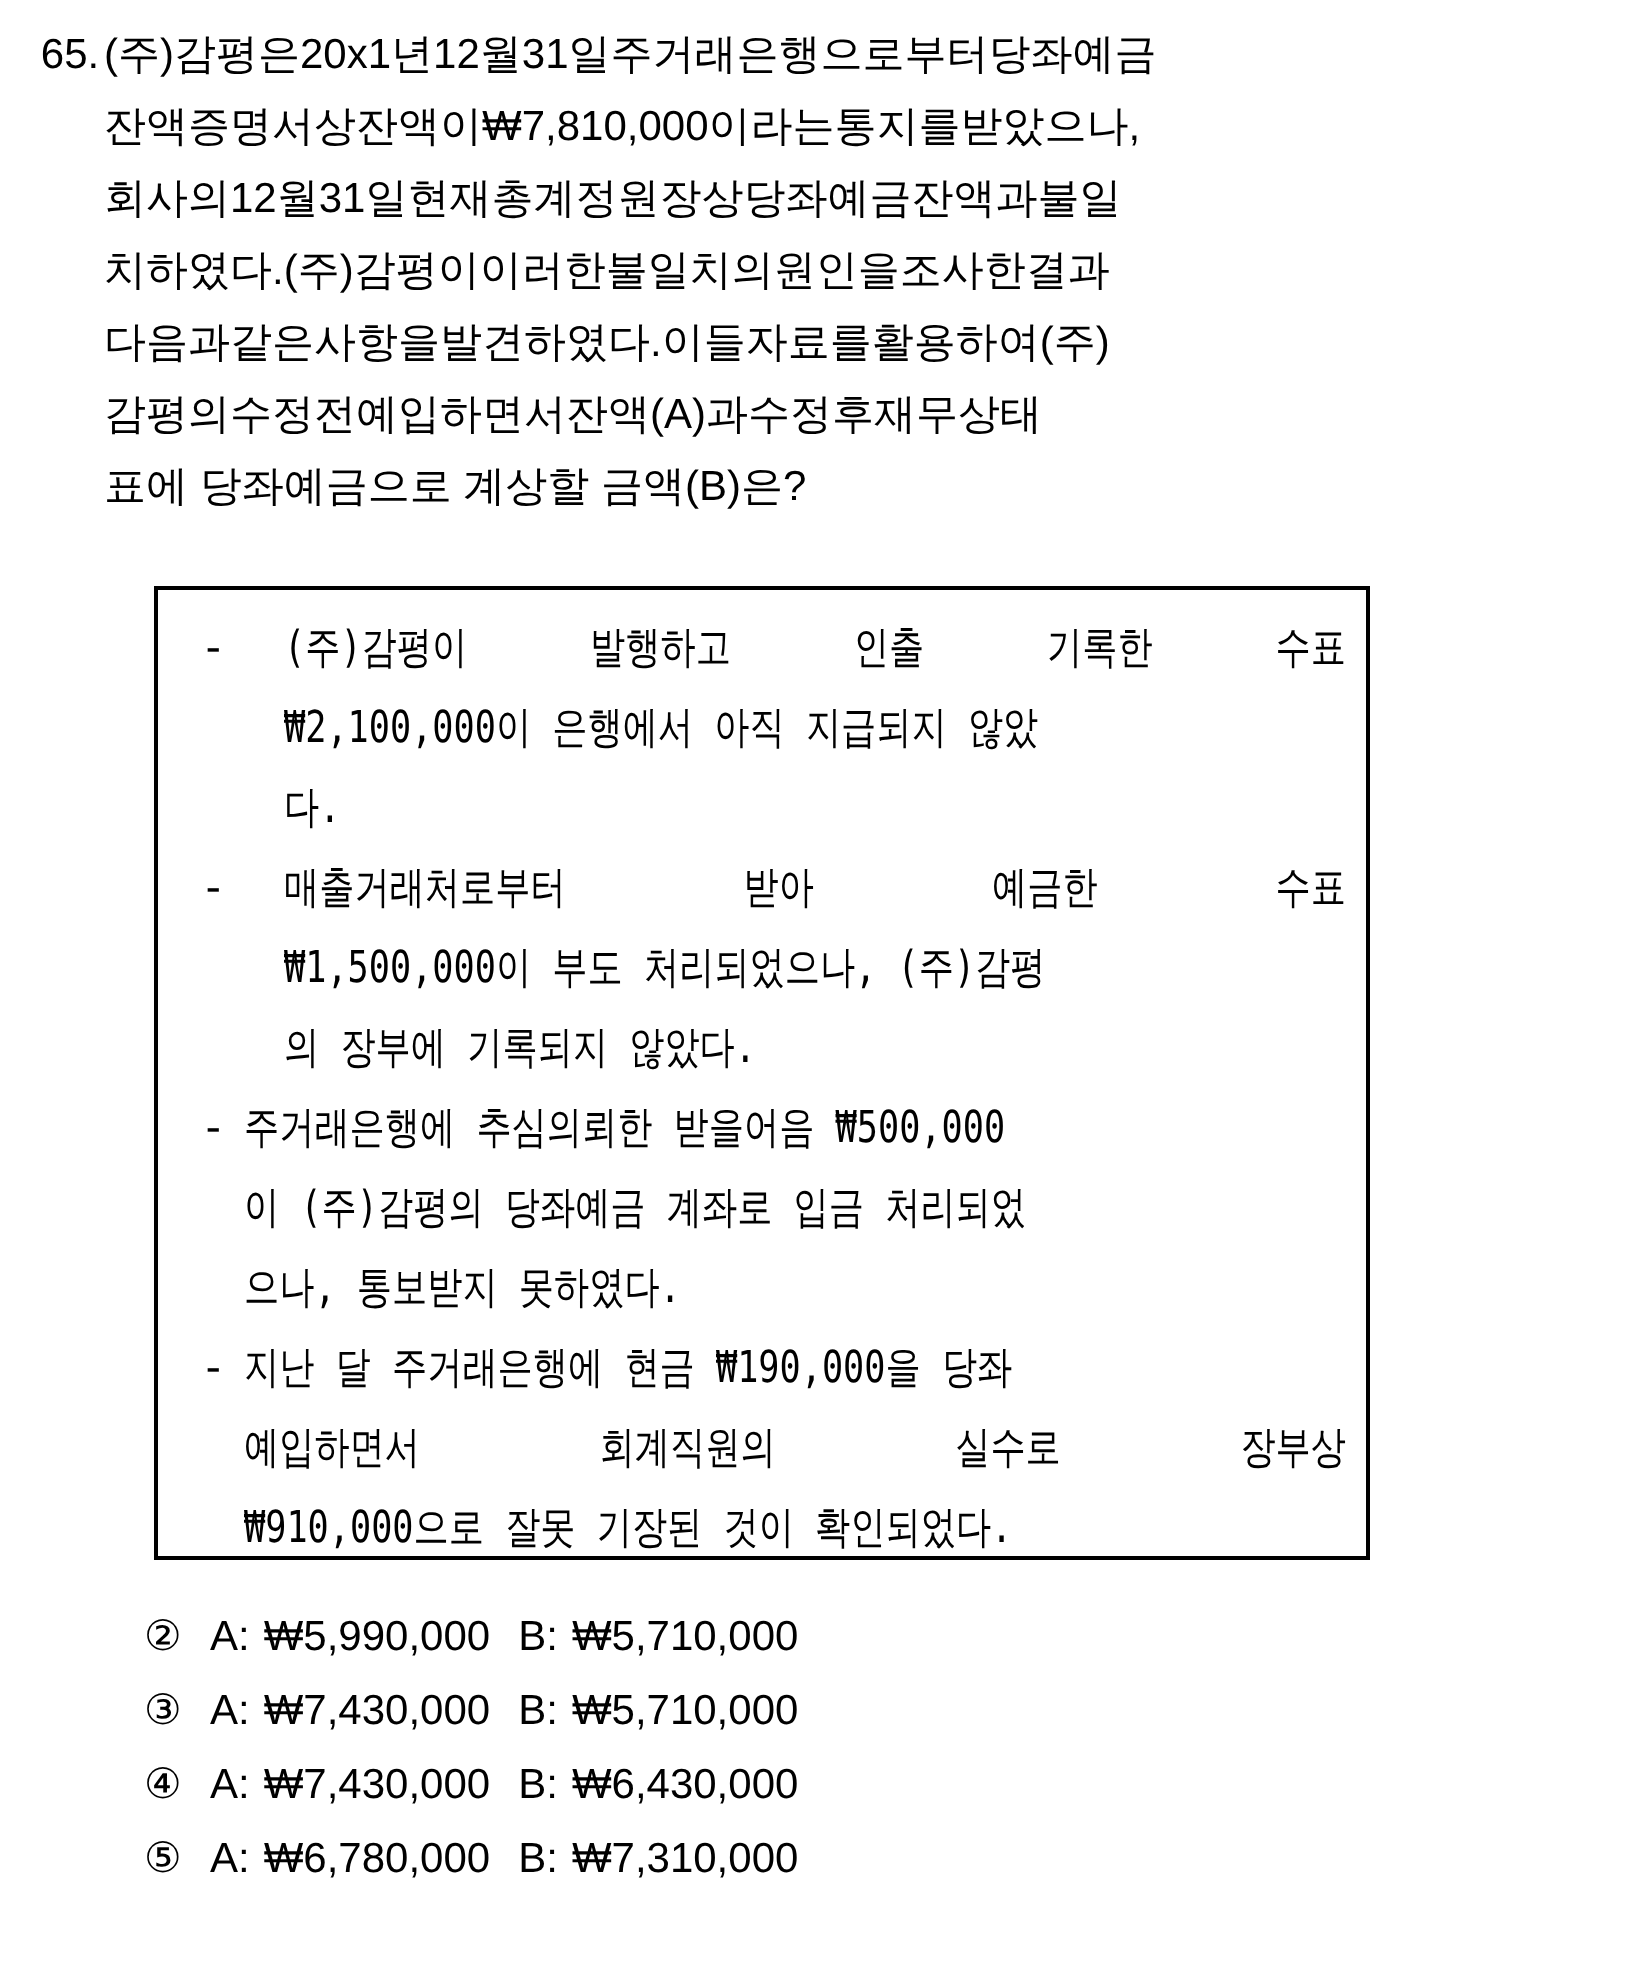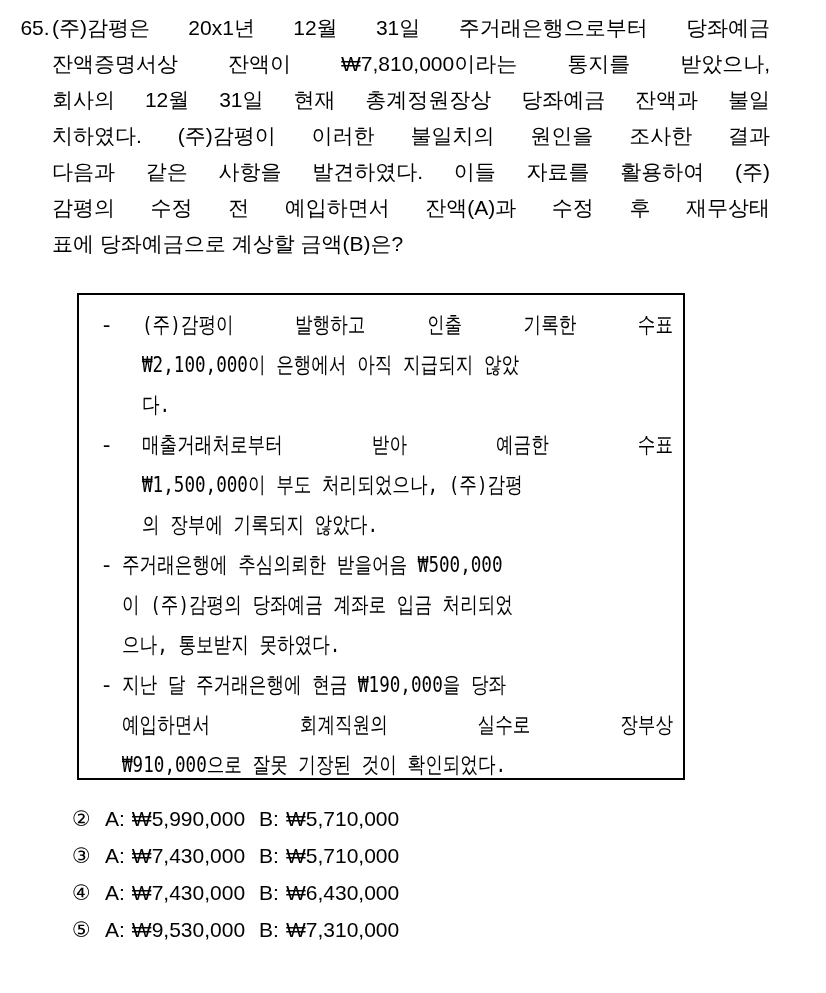--- a/index.html
+++ b/index.html
@@ -51,21 +51,20 @@
   .q-line.last {
     text-align: left;
     text-align-last: left;
   }
   
   .q-line > span.seg {
     display: inline-block;
   }
   .q-line.just {
     display: flex;
-    justify-content: space-between;
     align-items: baseline;
   }
 
   
   .fact-box {
     position: absolute;
     left: 77px;
     top: 293px;
     width: 608px;
     height: 487px;
@@ -240,14 +239,14 @@
         <span>장부상</span>
       </div>
       <div class="fact-line" style="left: 43px; top: 450px; width: 688.75px;">₩910,000으로 잘못 기장된 것이 확인되었다.</div>
     </div>
 </div>
 
 <div class="choices">
     <div class="choice-row"><span class="choice-num">②</span><span class="choice-a-label">A:</span><span class="choice-a-val">₩5,990,000</span><span class="choice-b-label">B:</span><span class="choice-b-val">₩5,710,000</span></div>
     <div class="choice-row"><span class="choice-num">③</span><span class="choice-a-label">A:</span><span class="choice-a-val">₩7,430,000</span><span class="choice-b-label">B:</span><span class="choice-b-val">₩5,710,000</span></div>
     <div class="choice-row"><span class="choice-num">④</span><span class="choice-a-label">A:</span><span class="choice-a-val">₩7,430,000</span><span class="choice-b-label">B:</span><span class="choice-b-val">₩6,430,000</span></div>
-    <div class="choice-row"><span class="choice-num">⑤</span><span class="choice-a-label">A:</span><span class="choice-a-val">₩9,530,000</span><span class="choice-b-label">B:</span><span class="choice-b-val">₩7,310,000</span></div>
+    <div class="choice-row"><span class="choice-num">⑤</span><span class="choice-a-label">A:</span><span class="choice-a-val">₩6,780,000</span><span class="choice-b-label">B:</span><span class="choice-b-val">₩7,310,000</span></div>
   </div>
 
 </body></html>

